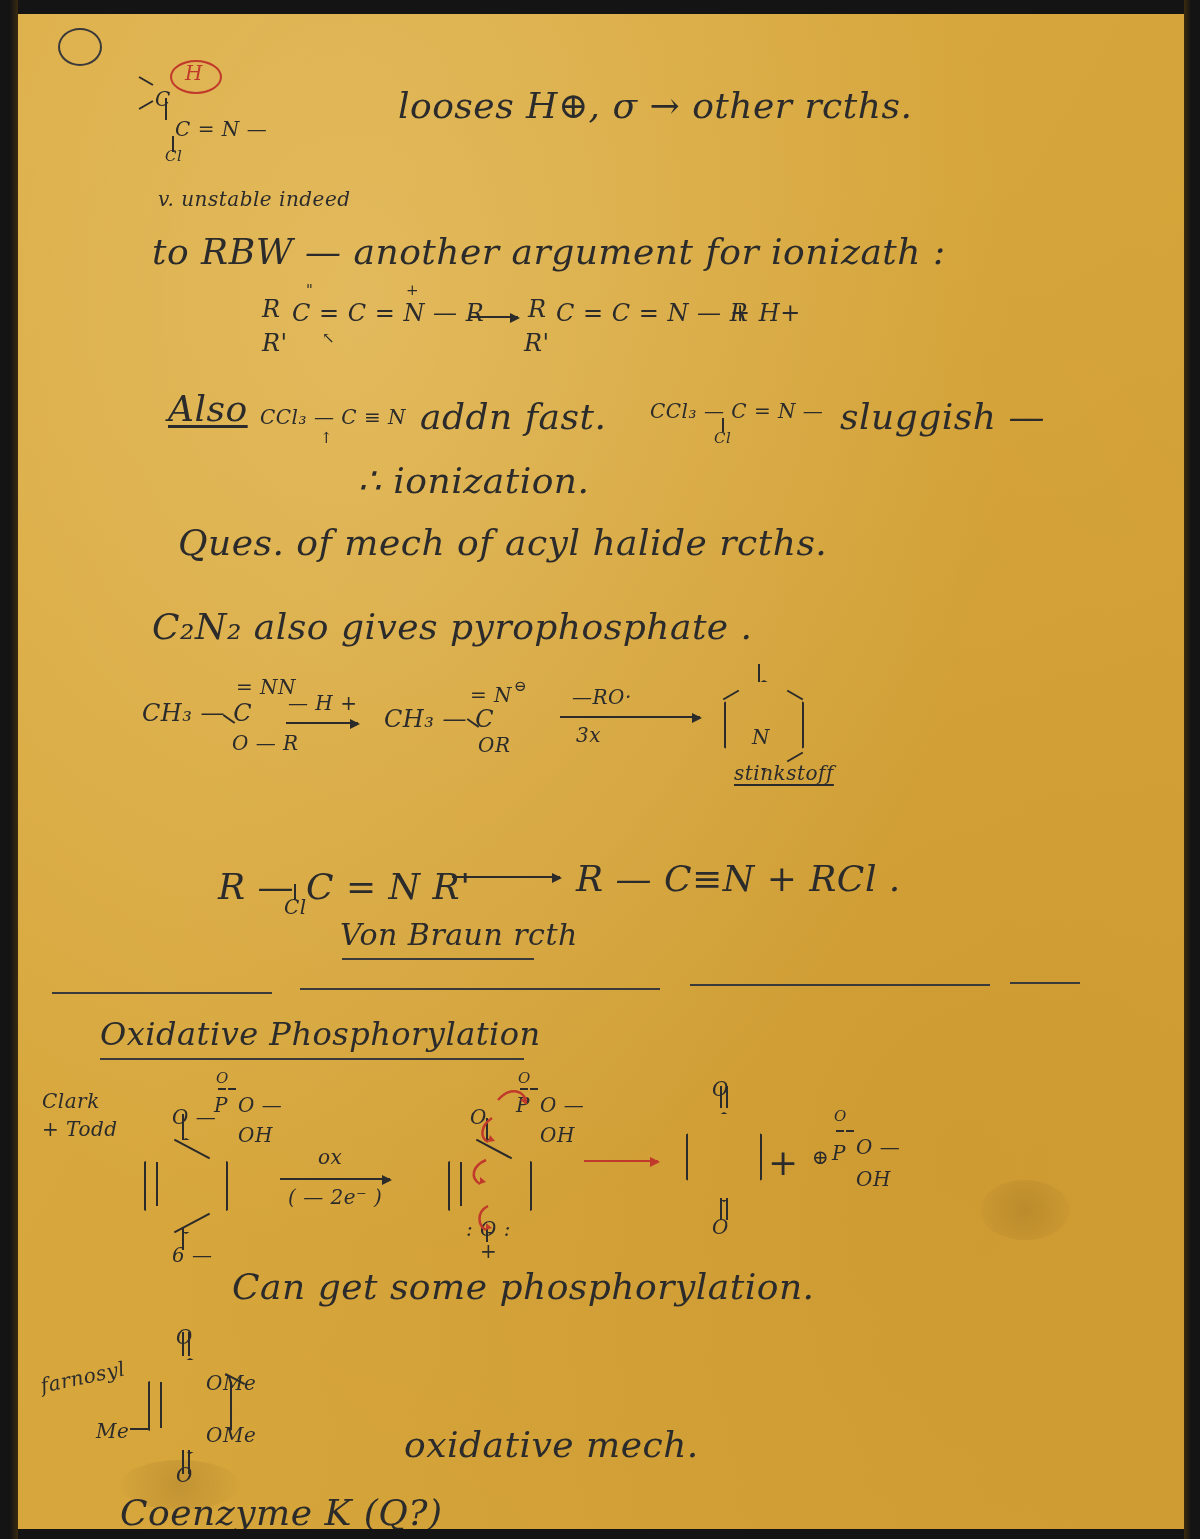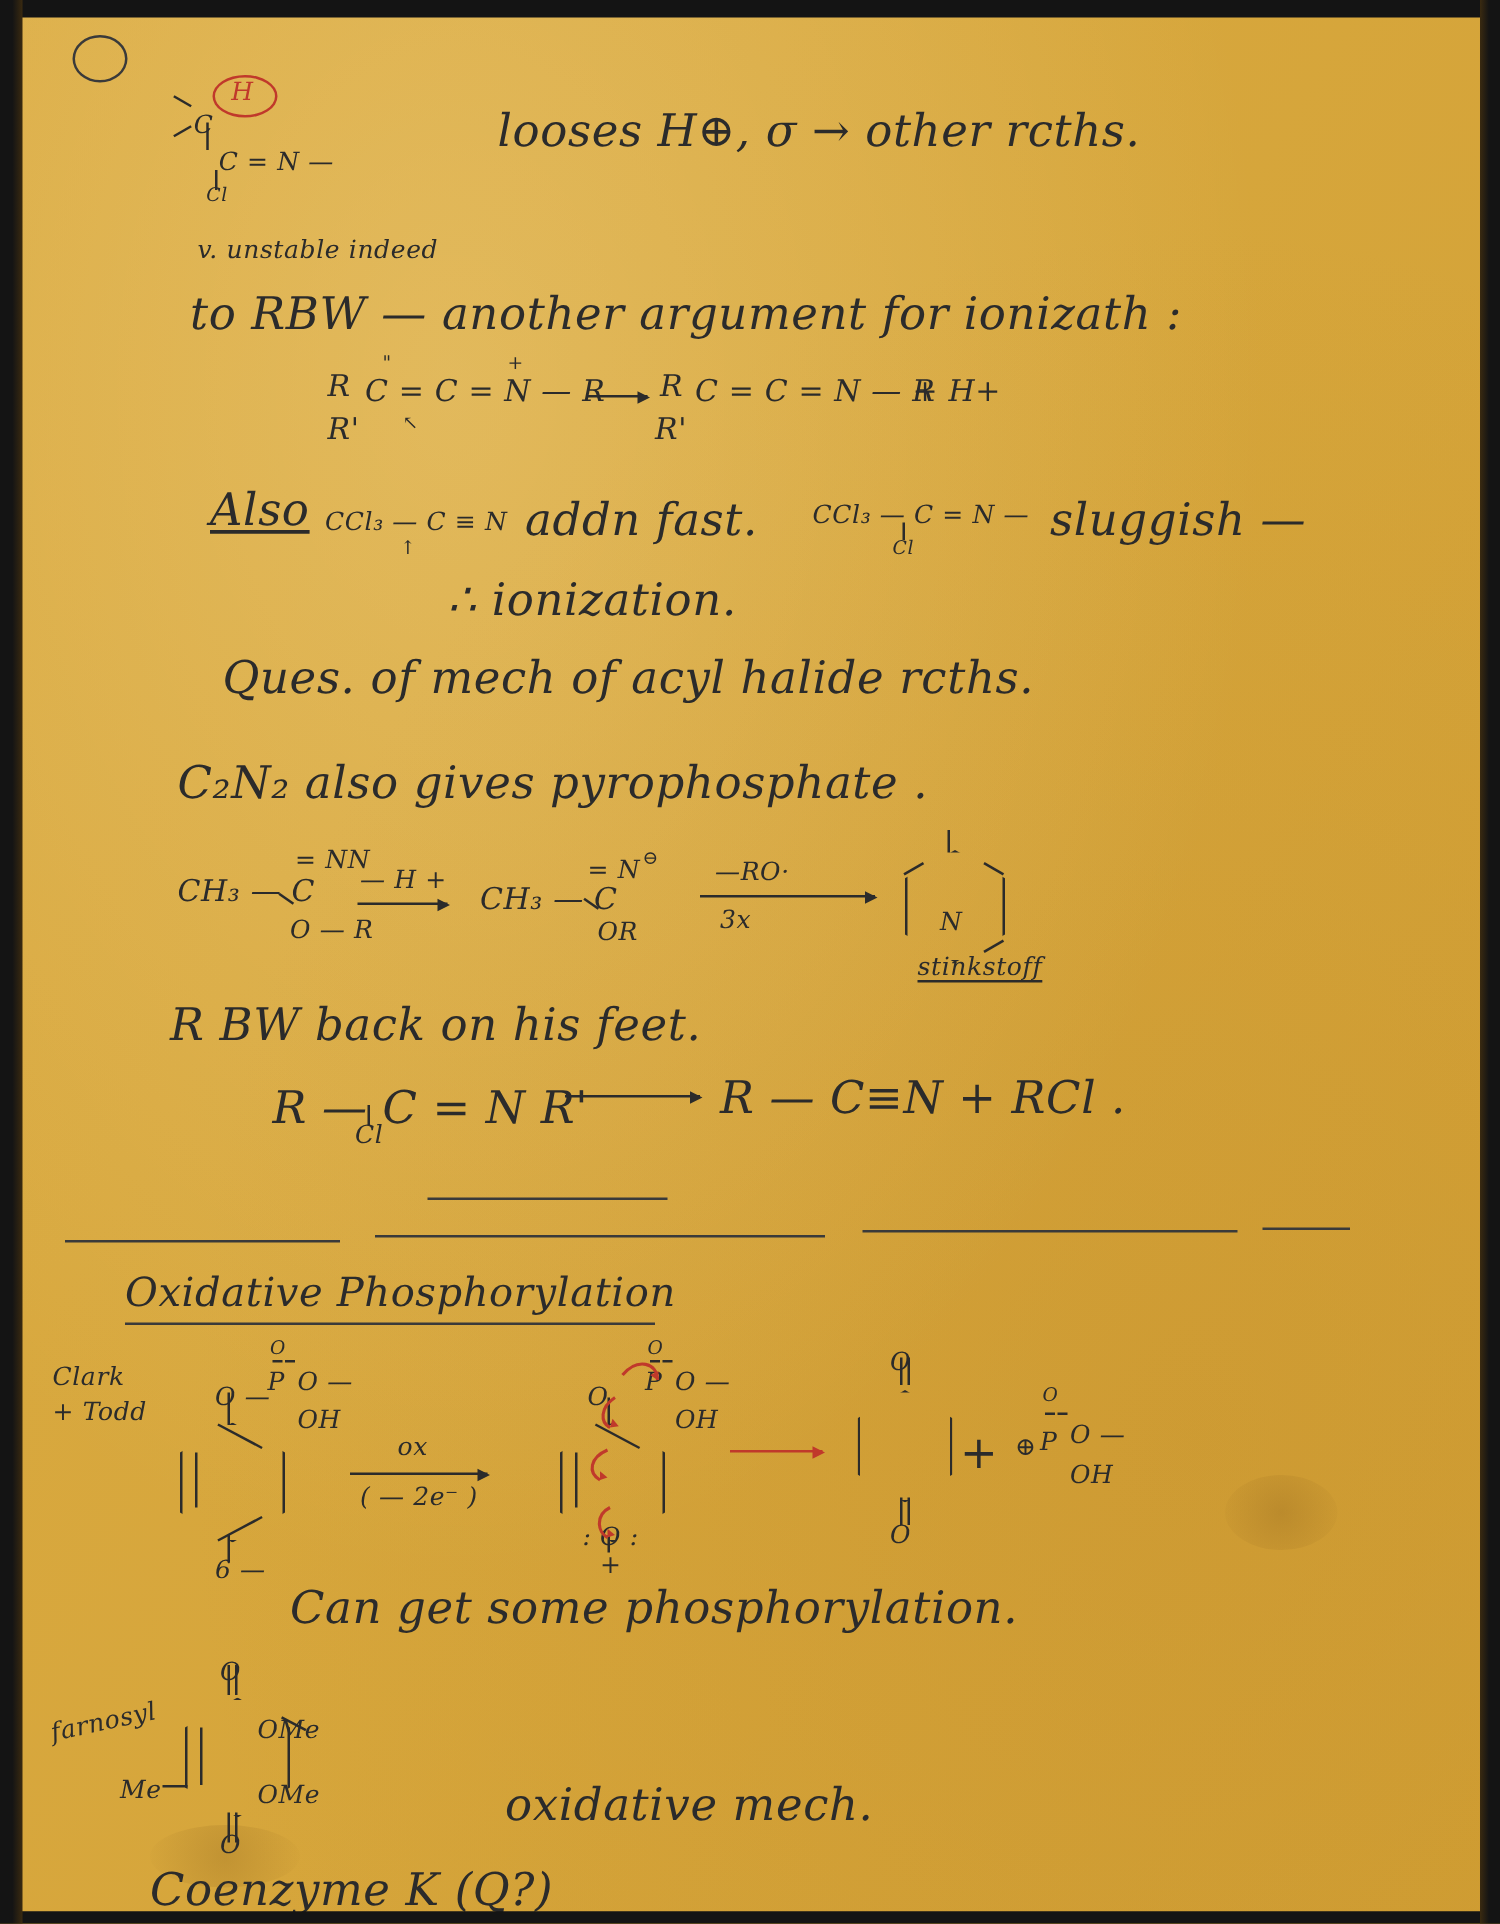--- a/index.html
+++ b/index.html
@@ -159,21 +159,21 @@
   <div class="ink hand xl" style="left:420px; top:396px;">addn fast.</div>
   <div class="ink hand md" style="left:650px; top:400px;">CCl₃ — C = N —</div>
   <div class="hexline" style="left:722px; top:418px; width:2px; height:14px;"></div>
   <div class="ink hand sm" style="left:714px; top:430px;">Cl</div>
   <div class="ink hand xl" style="left:840px; top:396px;">sluggish —</div>
 
   <div class="ink hand xl" style="left:358px; top:460px;">∴ ionization.</div>
 
   <div class="ink hand xl" style="left:178px; top:522px;">Ques. of mech of acyl halide rcths.</div>
 
-  <div class="ink hand xl" style="left:142px; top:606px;">C₂N₂ also gives pyrophosphate .</div>
+  <div class="ink hand xl" style="left:152px; top:606px;">C₂N₂ also gives pyrophosphate .</div>
 
   <div class="ink hand lg" style="left:142px; top:700px;">CH₃ — C</div>
   <div class="ink hand md" style="left:236px; top:676px;">= NN</div>
   <div class="ink hand md" style="left:232px; top:732px;">O — R</div>
   <div class="hexline" style="left:222px; top:718px; width:14px; height:2px; transform:rotate(35deg);"></div>
   <div class="ink hand md" style="left:288px; top:692px;">— H +</div>
   <div class="arrow" style="left:286px; top:722px; width:72px;"></div>
 
   <div class="ink hand lg" style="left:384px; top:706px;">CH₃ — C</div>
   <div class="ink hand md" style="left:470px; top:684px;">= N</div>
@@ -186,28 +186,28 @@
   <div class="arrow" style="left:560px; top:716px; width:140px;"></div>
 
   <div class="hex" style="left:724px; top:680px;"></div>
   <div class="ink hand md" style="left:752px; top:726px;">N</div>
   <div class="hexline" style="left:722px; top:694px; width:18px; height:2px; transform:rotate(-30deg);"></div>
   <div class="hexline" style="left:786px; top:694px; width:18px; height:2px; transform:rotate(30deg);"></div>
   <div class="hexline" style="left:758px; top:664px; width:2px; height:18px;"></div>
   <div class="hexline" style="left:786px; top:756px; width:18px; height:2px; transform:rotate(-30deg);"></div>
   <div class="ink hand md u" style="left:734px; top:762px;">stinkstoff</div>
 
-  <div class="ink hand xl" style="left:136px; top:800px;">R BW back on his feet.</div>
 
   <div class="ink hand xl" style="left:218px; top:866px;">R — C = N R'</div>
   <div class="hexline" style="left:294px; top:884px; width:2px; height:16px;"></div>
   <div class="ink hand md" style="left:284px; top:896px;">Cl</div>
   <div class="arrow" style="left:452px; top:876px; width:108px;"></div>
   <div class="ink hand xl" style="left:576px; top:858px;">R — C≡N + RCl .</div>
 
+  <div class="ink hand" style="left:340px; top:918px; font-size:30px;">Von Braun rcth</div>
   <div class="rule" style="left:342px; top:958px; width:192px;"></div>
 
   <div class="rule" style="left:52px; top:992px; width:220px;"></div>
   <div class="rule" style="left:300px; top:988px; width:360px;"></div>
   <div class="rule" style="left:690px; top:984px; width:300px;"></div>
   <div class="rule" style="left:1010px; top:982px; width:70px;"></div>
 
   <div class="ink hand" style="left:100px; top:1016px; font-size:32px;">Oxidative Phosphorylation</div>
   <div class="rule" style="left:100px; top:1058px; width:424px;"></div>
 

